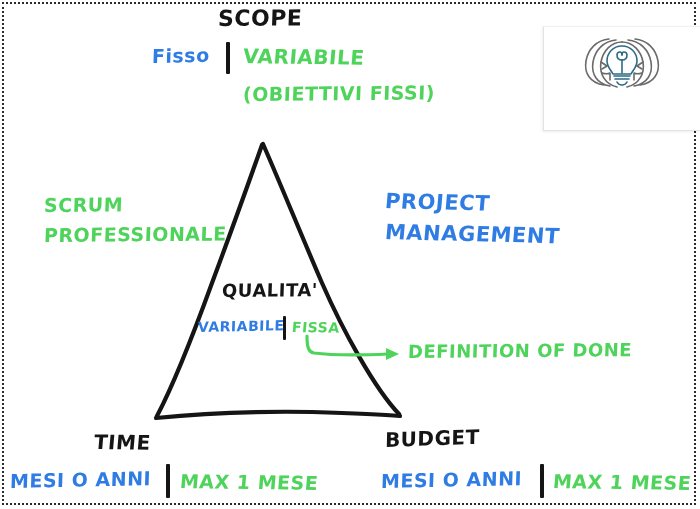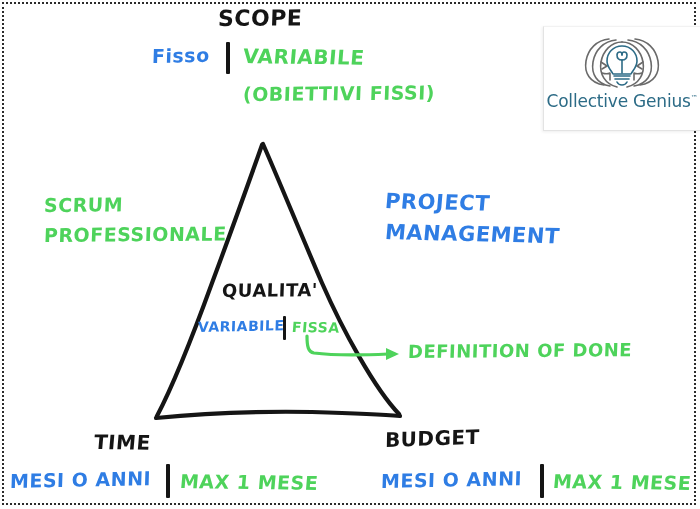--- a/index.html
+++ b/index.html
@@ -132,23 +132,20 @@
           <path d="M34 43 L50 43"></path>
           <path d="M35 46 L49 46"></path>
           <path d="M37 49 C38 51 40 52 42 52 C44 52 46 51 47 49"></path>
 
           <path d="M42 40 L42 27"></path>
           <path d="M42 27 C39 27 37 25 37 22 C37 20 38 19 40 19 C41 19 42 20 42 22"></path>
           <path d="M42 27 C45 27 47 25 47 22 C47 20 46 19 44 19 C43 19 42 20 42 22"></path>
         </g>
       </svg>
     </span>
-    <div id="logo-wordmark" style="margin-top:2px;">
-      <span>Collective Genius</span><span id="logo-tm">™</span>
-    </div>
   </div>
 
   <svg width="700" height="509" viewBox="0 0 700 509" style="position:absolute; left:0; top:0; pointer-events:none;" aria-hidden="true">
 
     <g fill="none" stroke="#151515" stroke-width="4.2" stroke-linecap="round" stroke-linejoin="round">
       <path d="M262 145
                C 251 176, 231 232, 212 283
                C 196 327, 176 380, 157 416"></path>
       <path d="M263 144
                C 278 178, 300 232, 322 283

